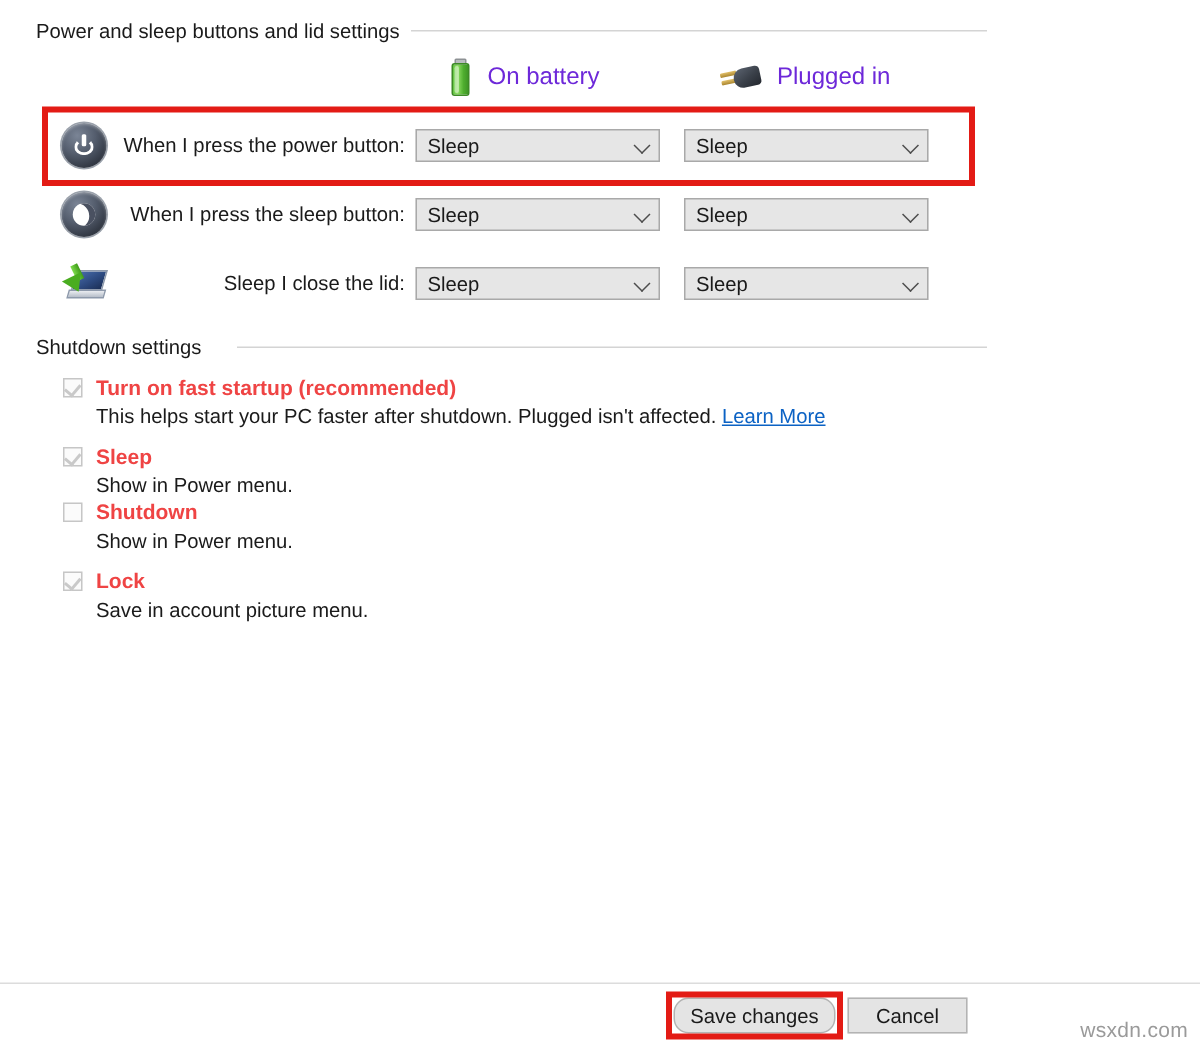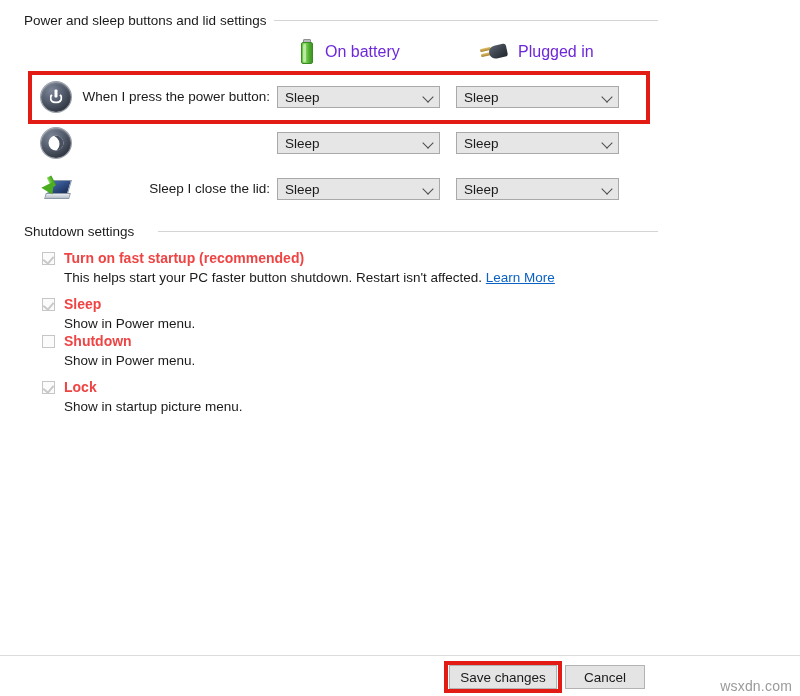--- a/index.html
+++ b/index.html
@@ -362,21 +362,21 @@
     box-sizing: border-box;
     font-family: "Liberation Sans", sans-serif;
     font-size: 13.5px;
     color: #1a1a1a;
     display: flex;
     align-items: center;
     justify-content: center;
     white-space: nowrap;
     cursor: default;
   }
-  #btn-save { left: 449px; top: 665px; width: 108px; }
+  #btn-save { left: 449px; top: 665px; width: 108px; border-radius: 10px; }
   #btn-cancel { left: 565px; top: 665px; width: 80px; }
 
   #watermark {
     position: absolute;
     right: 8px;
     top: 678px;
     font-size: 14px;
     color: #9a9a9a;
     letter-spacing: 0.2px;
   }
@@ -430,20 +430,21 @@
       <span class="dd-value">Sleep</span>
       <span class="dd-chev"></span>
     </div>
   </div>
 
   <div class="setting-row" id="row-sleep">
     <span class="row-icon">
       <span class="ico-circle"></span>
       <span class="ico-moon"></span>
     </span>
+    <span class="row-label">When I press the sleep button:</span>
     <div class="dd col1">
       <span class="dd-value">Sleep</span>
       <span class="dd-chev"></span>
     </div>
     <div class="dd col2">
       <span class="dd-value">Sleep</span>
       <span class="dd-chev"></span>
     </div>
   </div>
 
@@ -477,21 +478,21 @@
 </div>
 
 <div class="shutdown-list">
 
   <div class="chk-item" id="chk-item-faststartup">
     <div class="chk-row">
       <span class="checkbox checked"></span>
       <span class="chk-title">Turn on fast startup (recommended)</span>
     </div>
     <div class="chk-desc">
-      <span>This helps start your PC faster button shutdown. Restart isn't affected. </span><span class="link">Learn More</span>
+      <span>This helps start your PC faster after shutdown. Plugged isn't affected. </span><span class="link">Learn More</span>
     </div>
   </div>
 
   <div class="chk-item" id="chk-item-sleep">
     <div class="chk-row">
       <span class="checkbox checked"></span>
       <span class="chk-title">Sleep</span>
     </div>
     <div class="chk-desc">Show in Power menu.</div>
   </div>
@@ -502,21 +503,21 @@
       <span class="chk-title">Shutdown</span>
     </div>
     <div class="chk-desc">Show in Power menu.</div>
   </div>
 
   <div class="chk-item" id="chk-item-lock">
     <div class="chk-row">
       <span class="checkbox checked"></span>
       <span class="chk-title">Lock</span>
     </div>
-    <div class="chk-desc">Show in startup picture menu.</div>
+    <div class="chk-desc">Save in account picture menu.</div>
   </div>
 
 </div>
 
 <div id="footer-rule"></div>
 
 <div class="btn" id="btn-save">Save changes</div>
 <div class="btn" id="btn-cancel">Cancel</div>
 
 <div class="redbox" id="redbox-save"></div>

